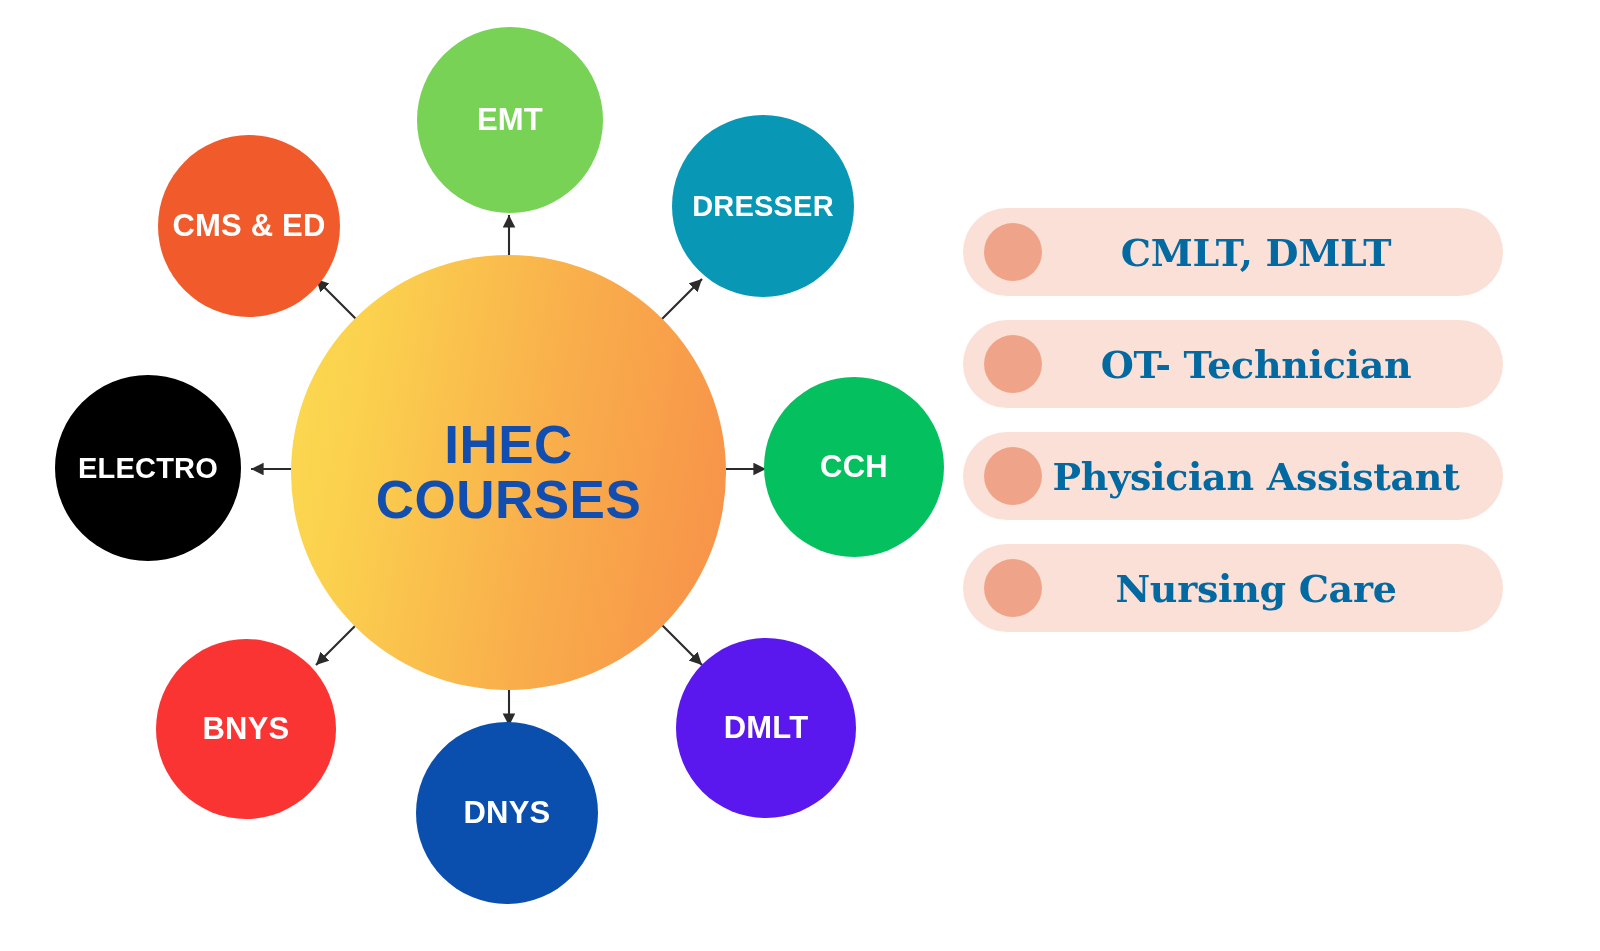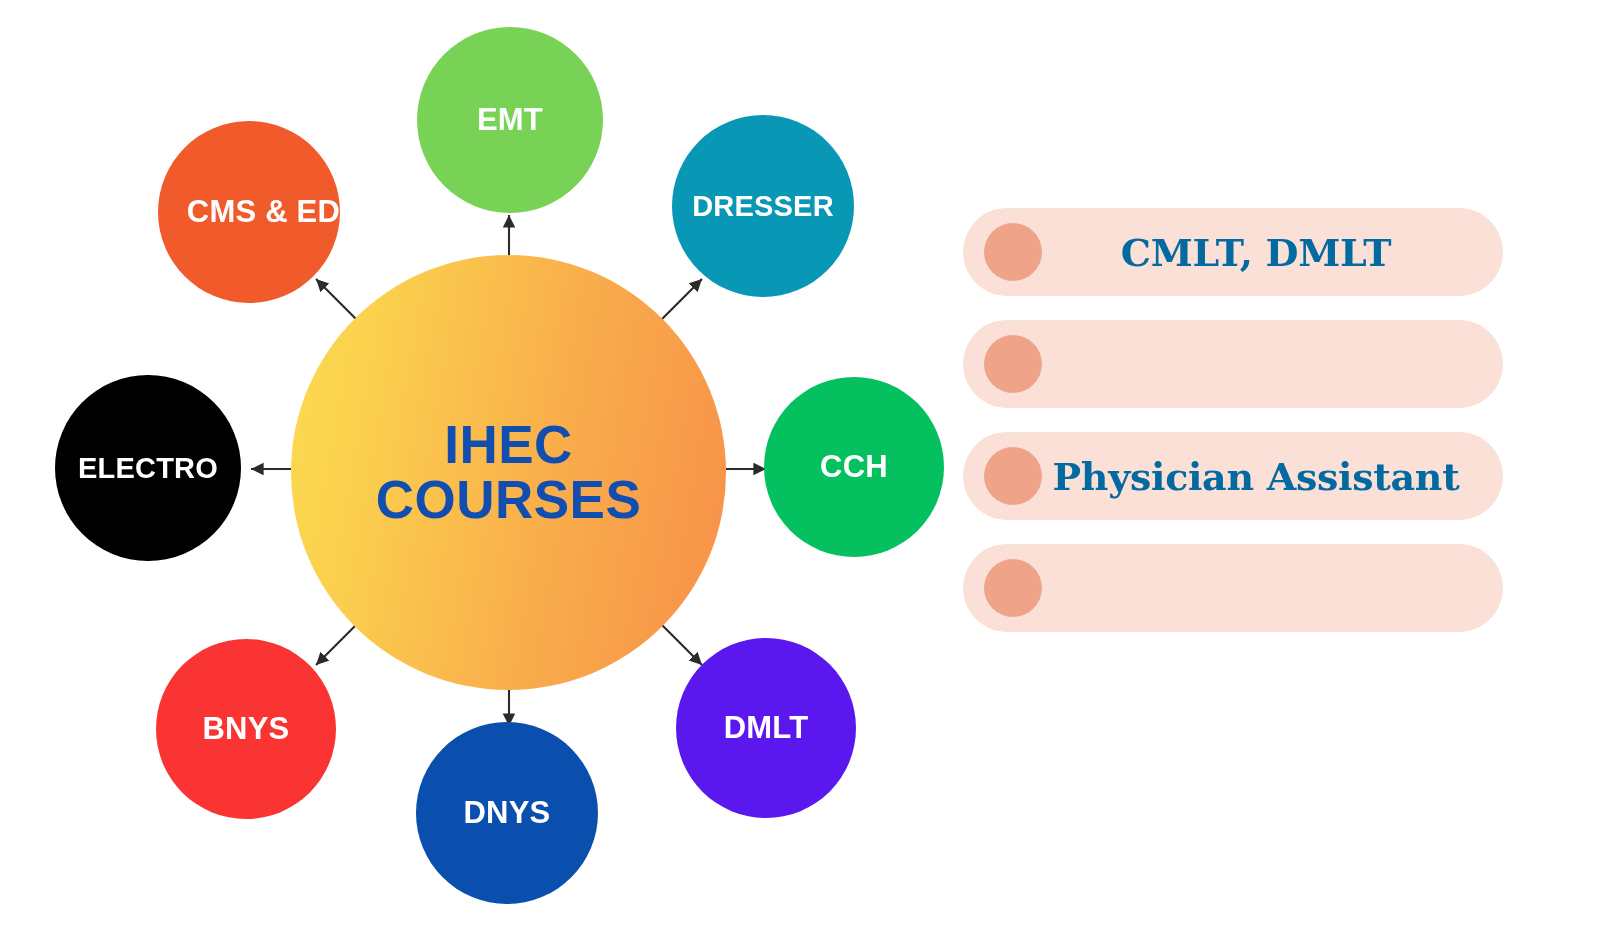--- a/index.html
+++ b/index.html
@@ -61,21 +61,21 @@
   .hub-label {
     color: #124EB0;
     font-size: 53px;
     font-weight: bold;
     line-height: 1.02;
     text-align: center;
     letter-spacing: 0.5px;
   }
 
   .sat-emt      { left: 417px; top: 27px;  width: 186px; height: 186px; background: #77D255; }
-  .sat-cms      { left: 158px; top: 121px; width: 182px; height: 182px; background: #F15A2B; justify-content: flex-end; }
+  .sat-cms      { left: 158px; top: 135px; width: 182px; height: 182px; background: #F15A2B; }
   .sat-dresser  { left: 672px; top: 115px; width: 182px; height: 182px; background: #0897B4; }
   .sat-electro  { left: 55px;  top: 375px; width: 186px; height: 186px; background: #000000; }
   .sat-cch      { left: 764px; top: 377px; width: 180px; height: 180px; background: #05C05F; }
   .sat-bnys     { left: 156px; top: 639px; width: 180px; height: 180px; background: #FA3333; }
   .sat-cchd     { left: 676px; top: 638px; width: 180px; height: 180px; background: #5A17EE; }
   .sat-dnys     { left: 416px; top: 722px; width: 182px; height: 182px; background: #0A4FAD; }
 
   .sat-label-lg { font-size: 31px; }
   .sat-label-md { font-size: 29px; }
 
@@ -187,23 +187,25 @@
     <span class="node-label sat-label-lg">DNYS</span>
   </div>
 
   <div id="legend">
     <div class="pill">
       <span class="pill-dot"></span>
       <span class="pill-text">CMLT, DMLT</span>
     </div>
     <div class="pill">
       <span class="pill-dot"></span>
+      <span class="pill-text">OT- Technician</span>
     </div>
     <div class="pill">
       <span class="pill-dot"></span>
       <span class="pill-text">Physician Assistant</span>
     </div>
     <div class="pill">
       <span class="pill-dot"></span>
+      <span class="pill-text">Nursing Care</span>
     </div>
   </div>
 
 </div>
 
 </body></html>

